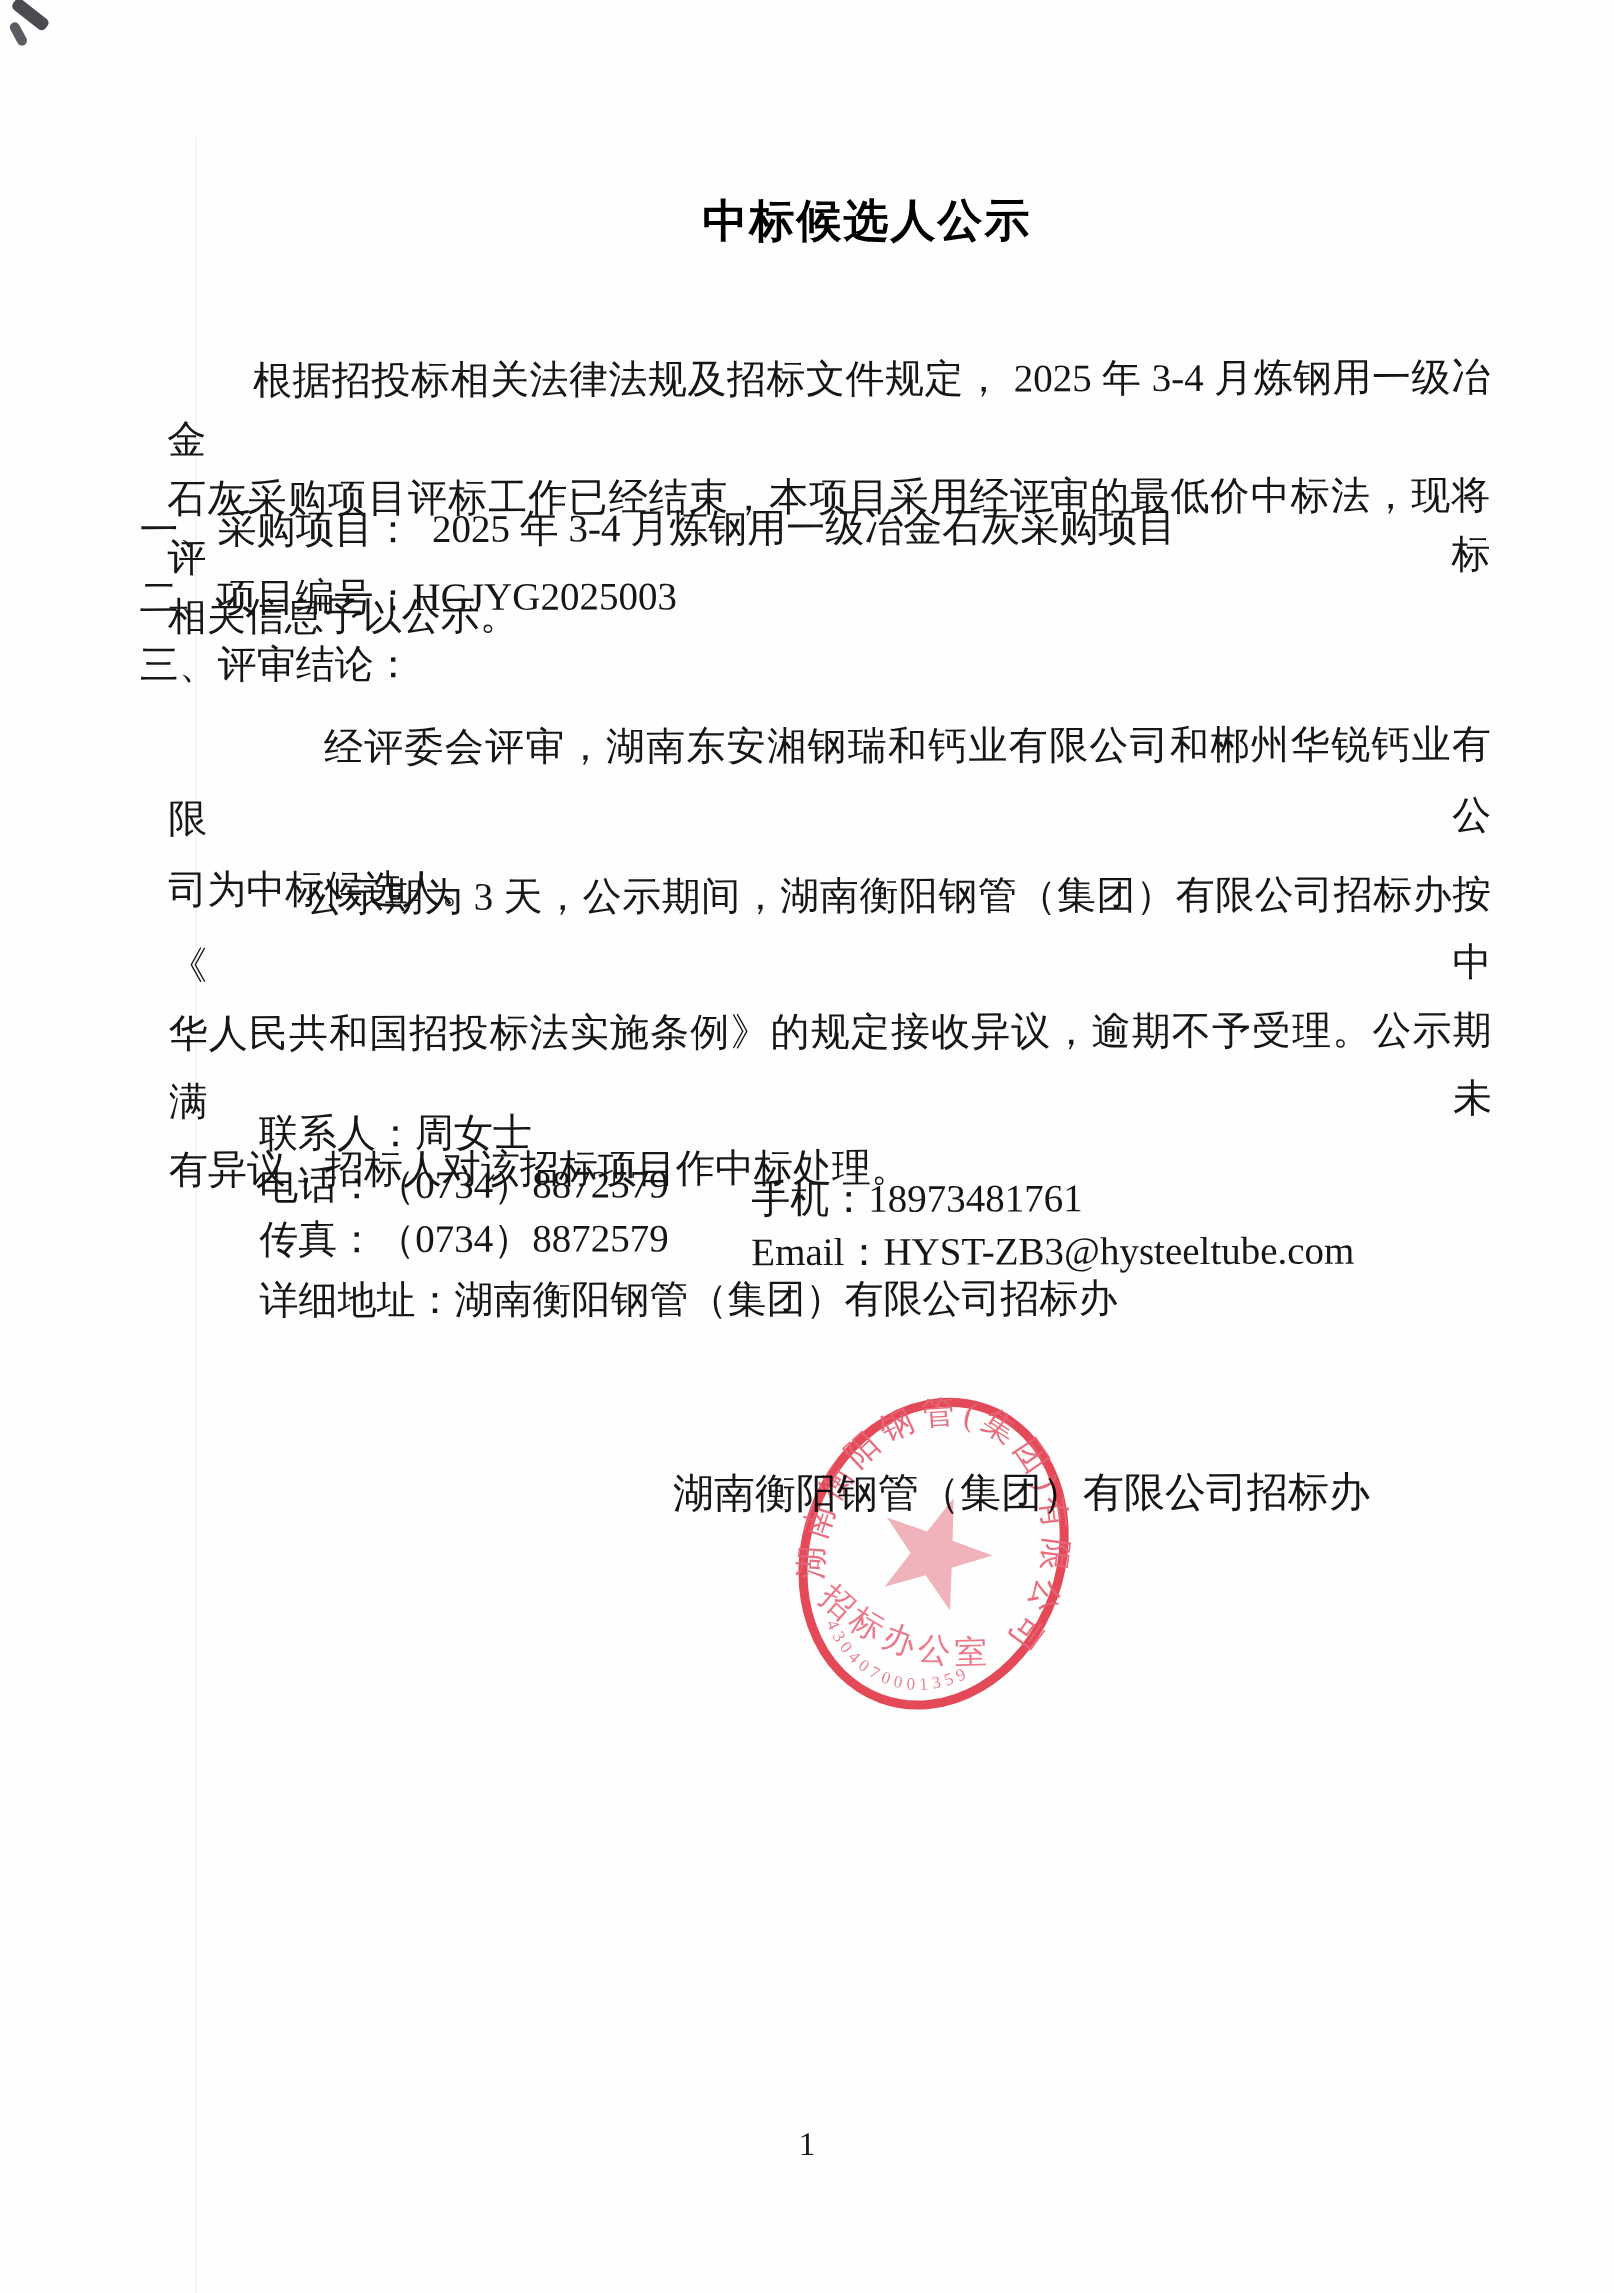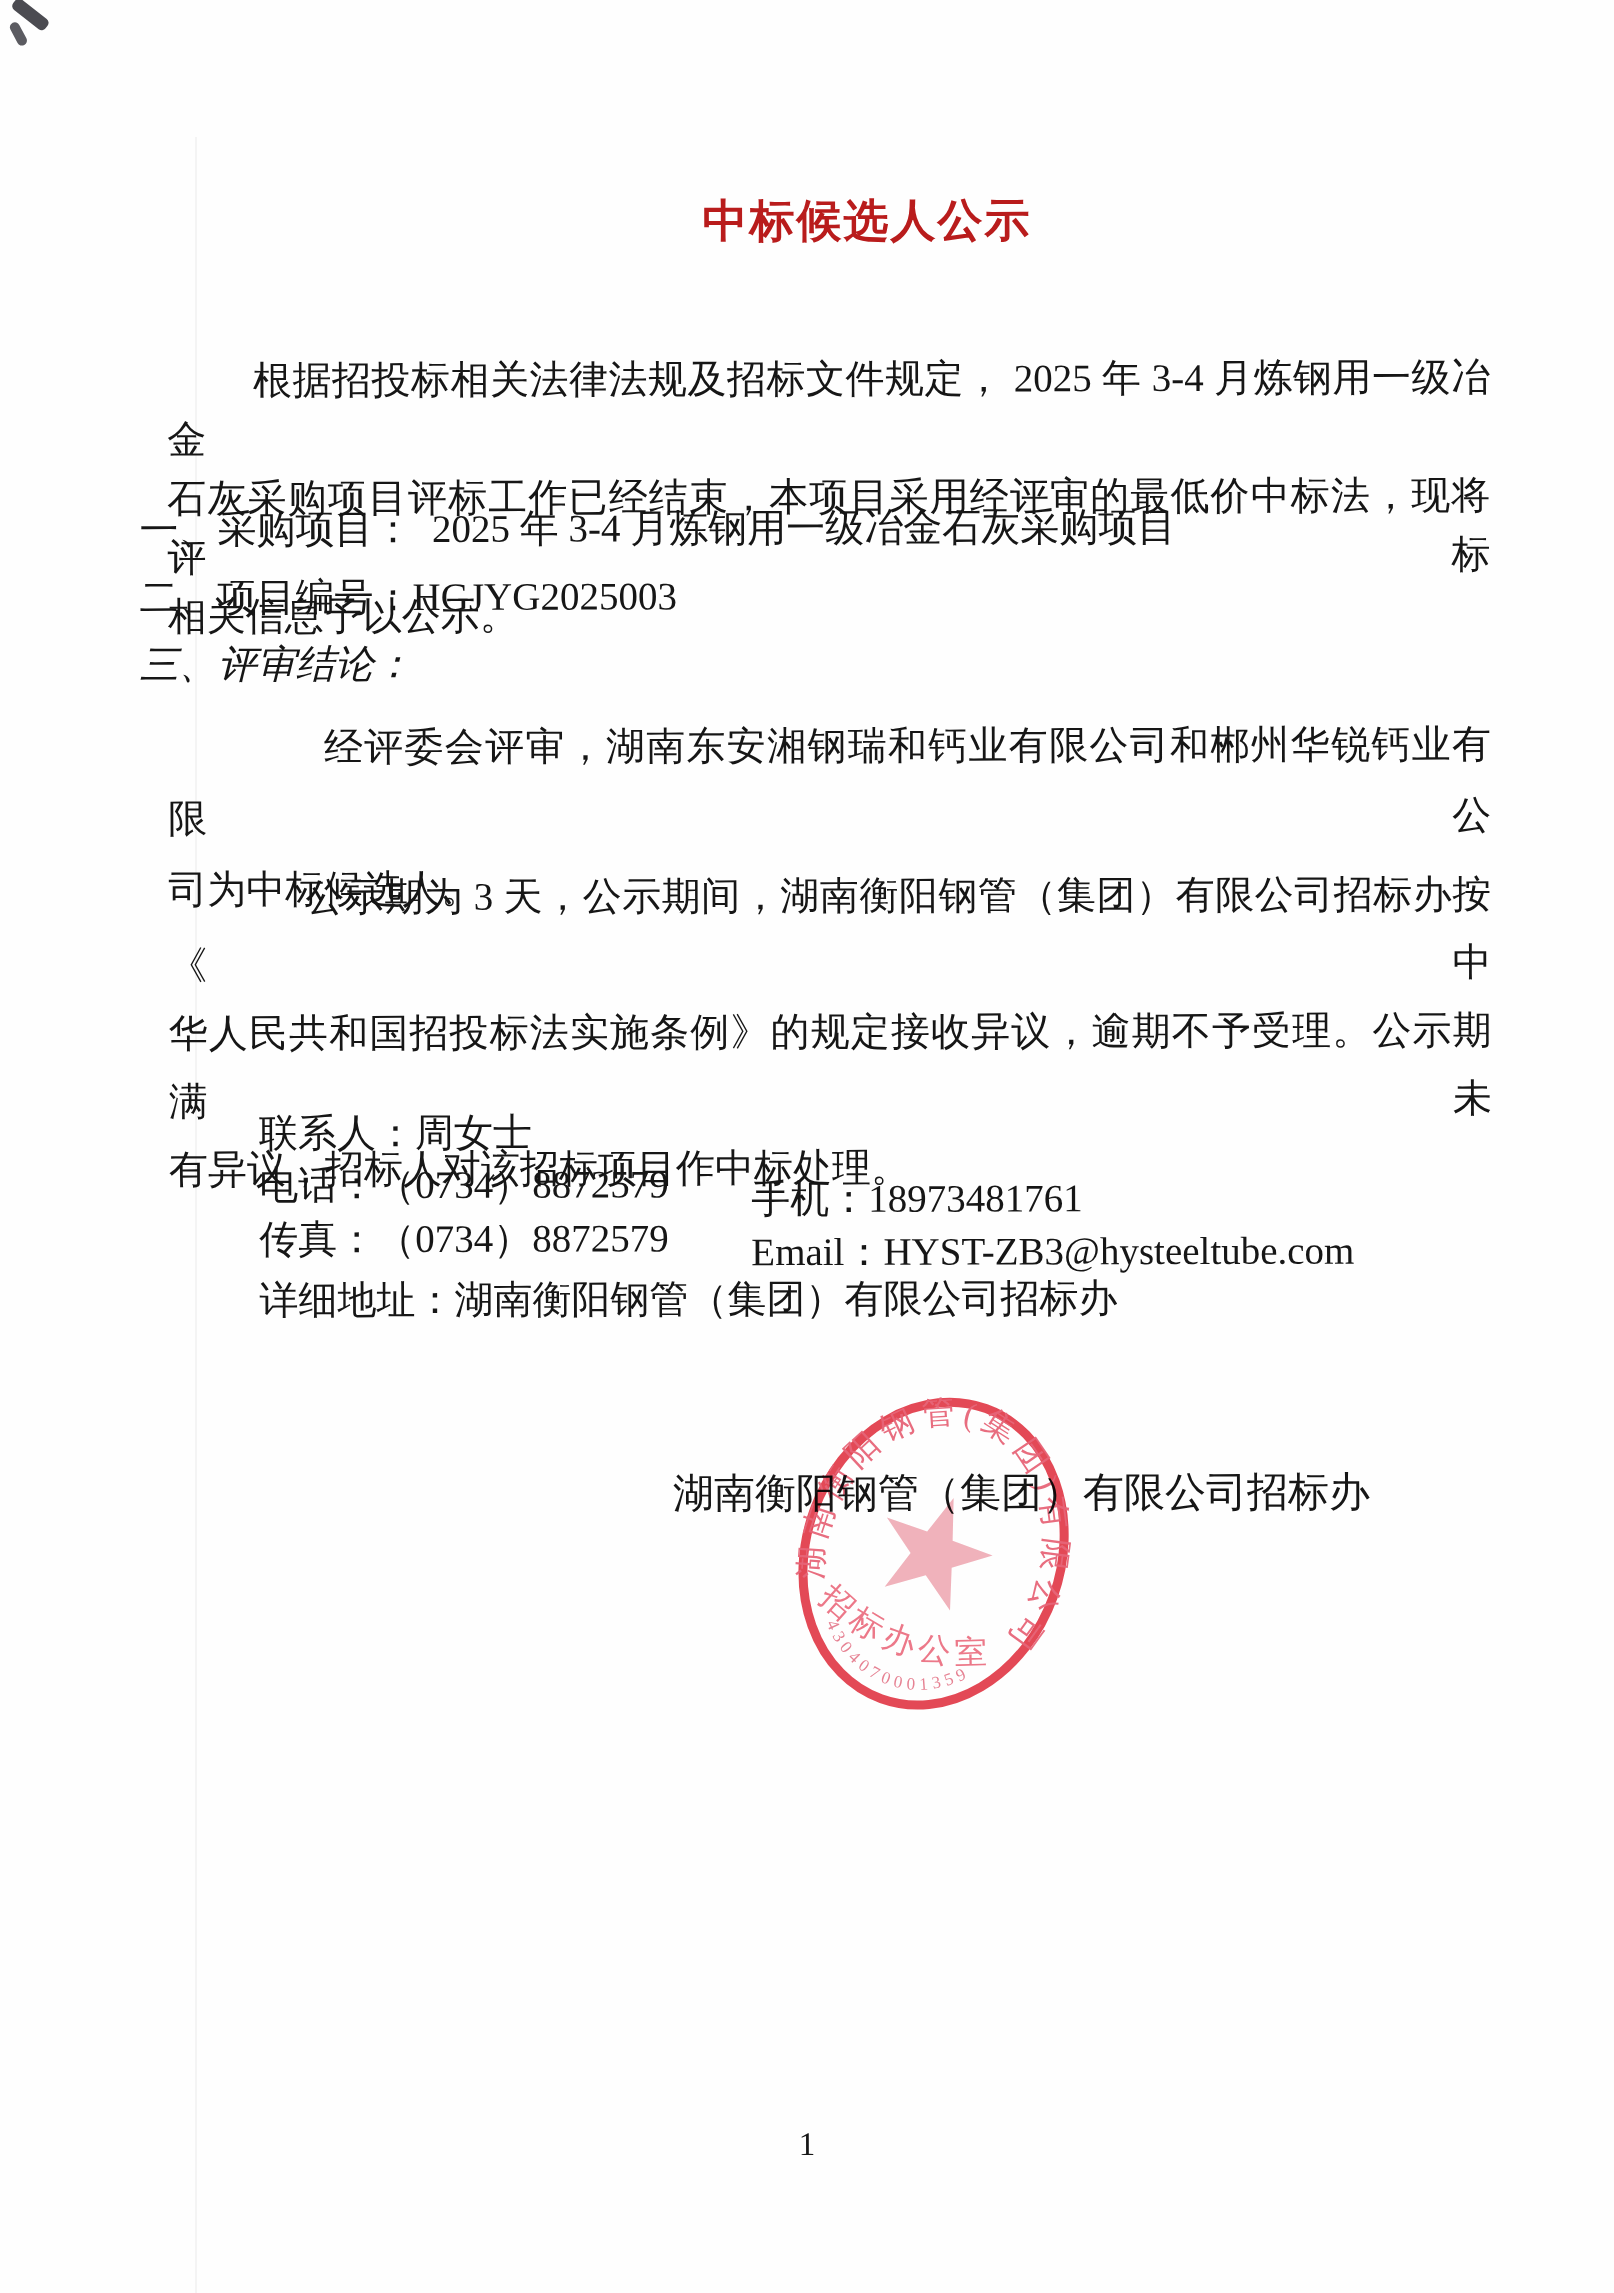--- a/index.html
+++ b/index.html
@@ -9,31 +9,31 @@
     background:#fefefe;
     overflow:hidden;
     font-family:"Liberation Serif", serif;
     color:#161616;
   }
   .content{position:absolute;left:0;top:0;width:100%;height:100%;transform:rotate(-0.15deg);}
   .doc-title{
     position:absolute;left:705px;top:191px;
     font-size:45px;font-weight:bold;letter-spacing:2px;
     font-family:"Liberation Sans", sans-serif;
-    color:#b91c1c;
+    color:#000000;
   }
   .block{position:absolute;font-size:39px;line-height:59px;}
   .line{white-space:pre;}
   .fill{white-space:normal;text-align:justify;text-align-last:justify;}
   .intro{left:169px;top:349px;width:1323px;}
   .intro .l1{text-indent:86px;}
   .item{position:absolute;left:141px;font-size:39px;line-height:45px;white-space:pre;}
   .item1{top:505px;}
   .item2{top:573px;}
-  .item3{top:640px;font-style:italic;}
+  .item3{top:640px;}
   .conclusion{left:169px;top:710px;width:1323px;line-height:71px;}
   .conclusion .l1{text-indent:156px;}
   .publicity{left:169px;top:862px;width:1323px;line-height:68px;}
   .publicity .l1{text-indent:137px;}
   .contact-line{position:absolute;font-size:39px;line-height:45px;white-space:pre;}
   .c-person{left:259px;top:1109px;}
   .c-phone{left:259px;top:1161px;}
   .c-fax{left:259px;top:1215px;}
   .c-address{left:259px;top:1276px;}
   .c-mobile{left:751px;top:1176px;}

